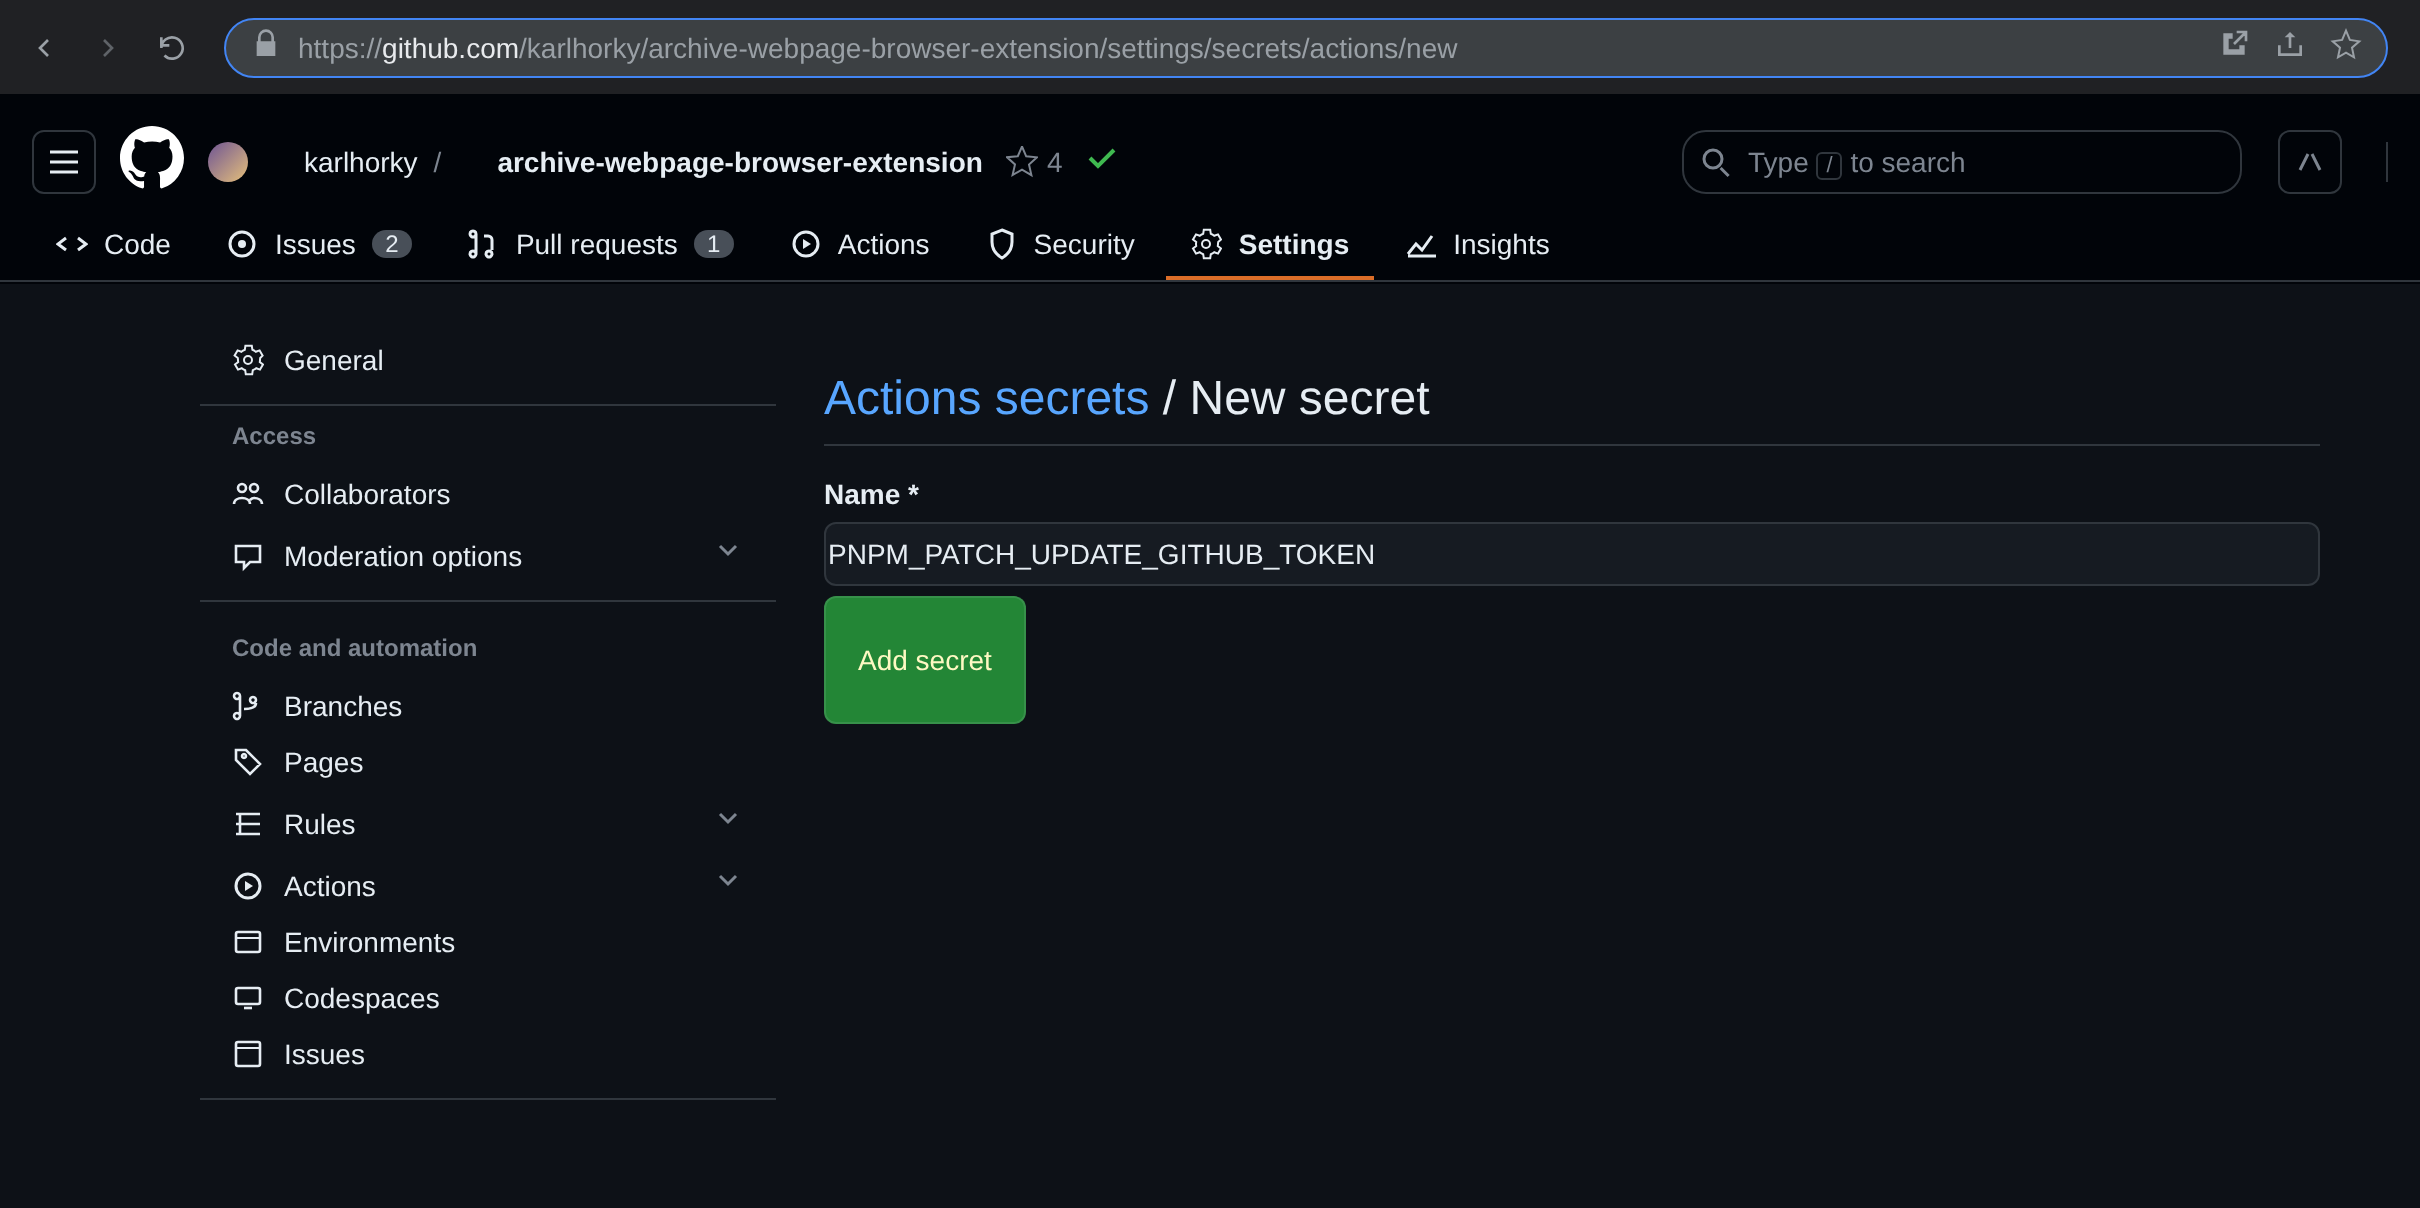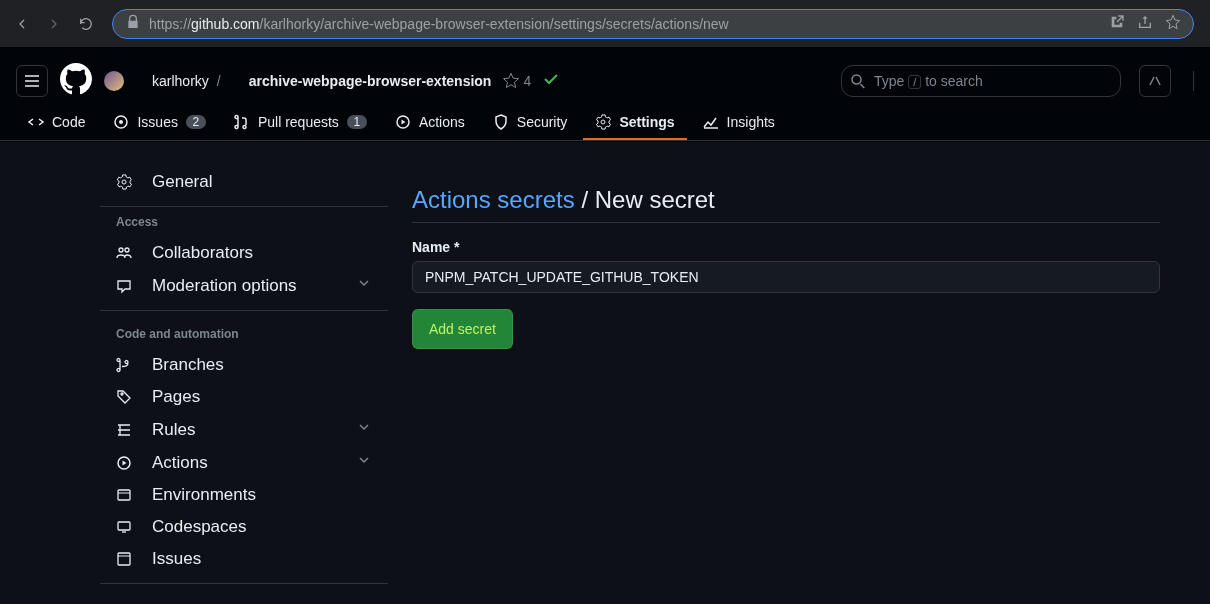--- a/index.html
+++ b/index.html
@@ -132,57 +132,57 @@
   padding: 24px 0 40px 0;
   max-width: 1216px;
   margin: 0 auto;
 }
 .sidebar { width: 296px; padding: 0 8px 0 0; margin-left:100px; }
 .sidebar-group { border-bottom: 1px solid var(--border); padding: 8px 0; }
 .sidebar-group:first-child { padding-top:0;}
 .sidebar-title { color: var(--text-muted); font-size: 12px; font-weight:600; padding: 8px 16px; }
 .sidebar-item {
   display: flex;
-  align-items: center;
-  gap: 20px;
+  align-items: flex-end;
+  gap: 10px;
   padding: 6px 16px;
   color: var(--text);
   border-radius: 6px;
-  font-size:17px;
+  font-size:14px;
 }
 .sidebar-item .chev { margin-left:auto; color: var(--text-muted); }
 .content { flex: 1; padding: 0 16px; max-width: 780px; }
 .page-title {
   font-size: 24px;
   font-weight: 400;
   padding-bottom: 8px;
   border-bottom: 1px solid var(--border);
   margin-bottom: 16px;
 }
 .page-title .link-part { color: var(--text-link); }
 .page-title .sep { color: var(--text); }
 .form-label { display:block; font-weight:600; margin-bottom:6px; }
 .text-input, .textarea {
   width: 100%;
   background: var(--bg-inset);
   border: 1px solid var(--border);
   border-radius: 6px;
-  padding: 5px 12px;
+  padding: 5px 1px;
   color: var(--text);
   font-size: 14px;
 }
 .text-input { height: 32px; }
 .textarea { min-height: 200px; resize: both; font-family: inherit; }
-.field { margin-bottom: 16px; }
+.field { margin-bottom: 5px; }
 .primary-btn {
   background: var(--accent-green);
-  color: #bef264;
+  color: #fef9c3;
   border: 1px solid rgba(240,246,252,0.1);
   border-radius: 6px;
-  padding: 11px 16px;
+  padding: 23px 16px;
   font-size: 14px;
   font-weight: 500;
   cursor: pointer;
 }
 .icon { width:16px; height:16px; fill: currentColor; display:inline-block; }
 </style>
 </head>
 <body>
 
 <div class="browser-bar">

